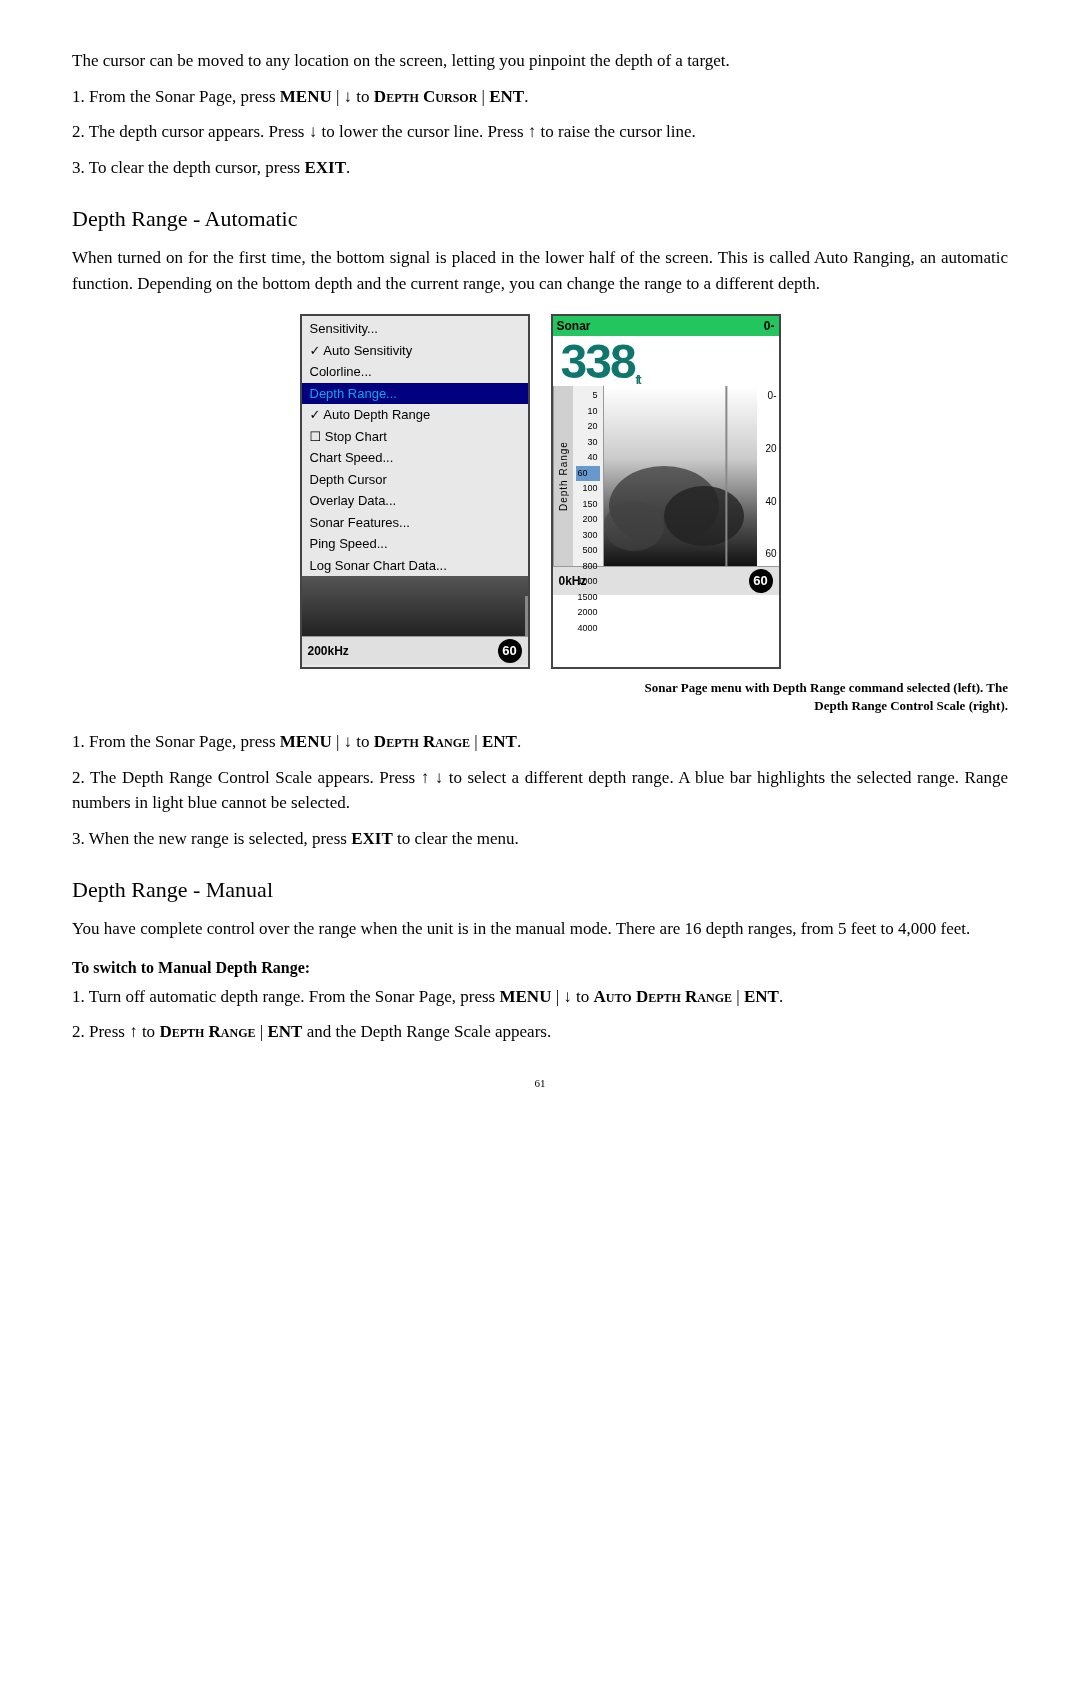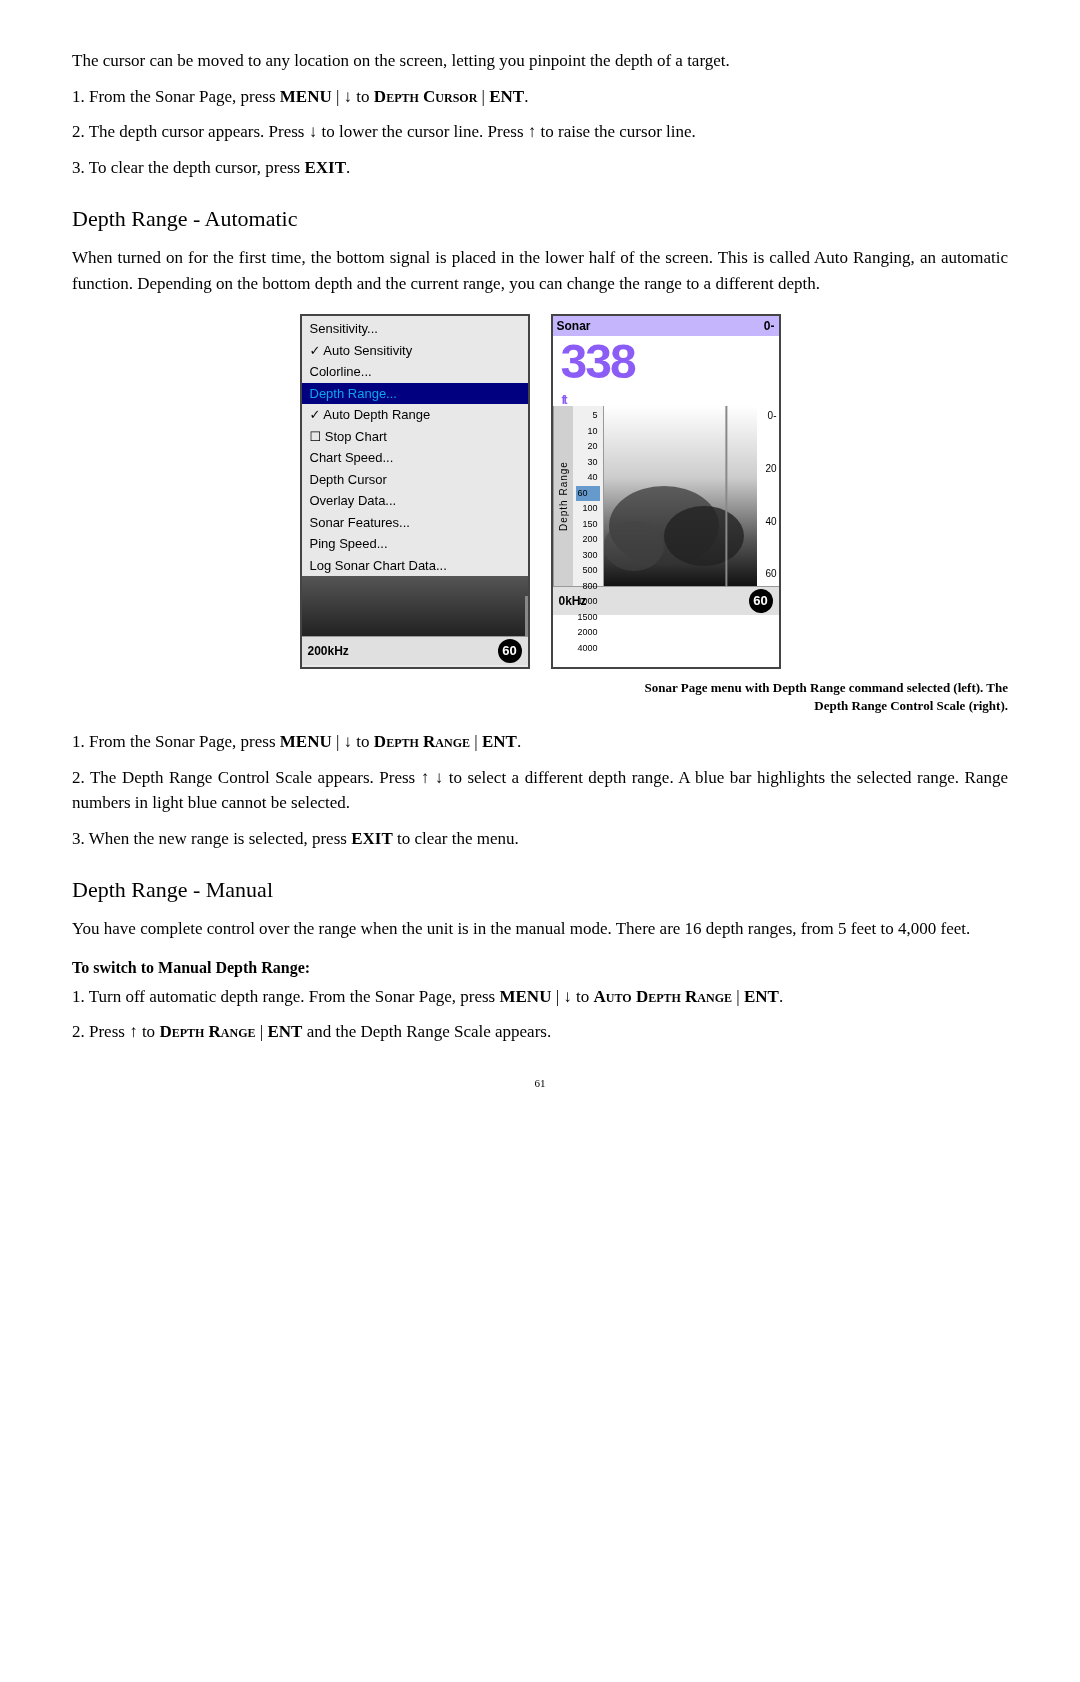--- a/index.html
+++ b/index.html
@@ -81,39 +81,38 @@
       border: 2px solid #444;
       background: #fff;
       width: 230px;
       position: relative;
       overflow: hidden;
       font-family: Arial, Helvetica, sans-serif;
       font-size: 11px;
     }
 
     .sonar-top-bar {
-      background: #c4b5fd;
+      background: #22c55e;
       padding: 1px 4px;
       font-size: 12px;
       font-weight: bold;
       display: flex;
       justify-content: space-between;
     }
 
     .sonar-depth-display {
       font-size: 48px;
       font-weight: bold;
       letter-spacing: -2px;
       line-height: 1;
       padding: 2px 8px 0 8px;
       display: flex;
-      align-items: flex-start;
-      color: #8b5cf6;
+      align-items: flex-end;
+      color: #0f766e;
       font-family: Arial, Helvetica, sans-serif;
-      flex-direction: column;
     }
 
     .sonar-ft {
       font-size: 12px;
       margin-top: 8px;
       margin-left: 1px;
     }
 
     .sonar-scale {
       display: flex;

